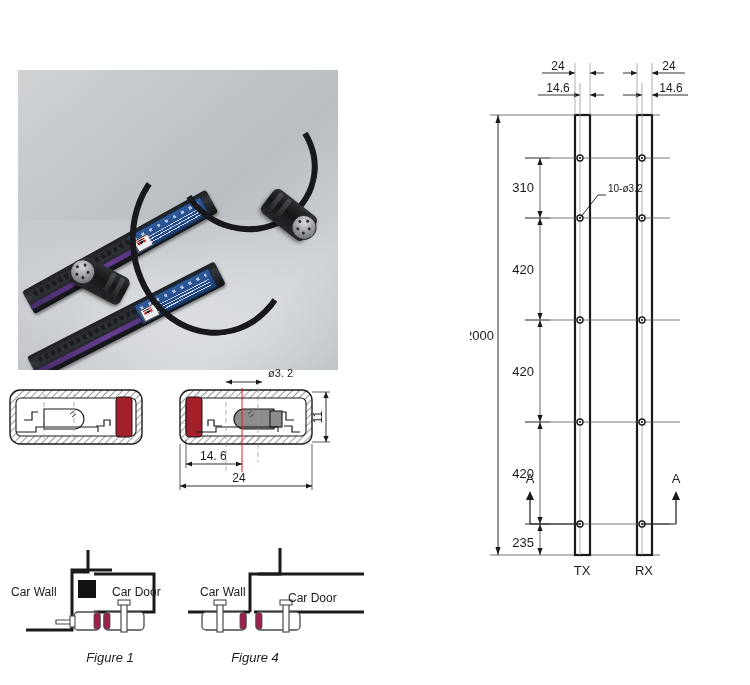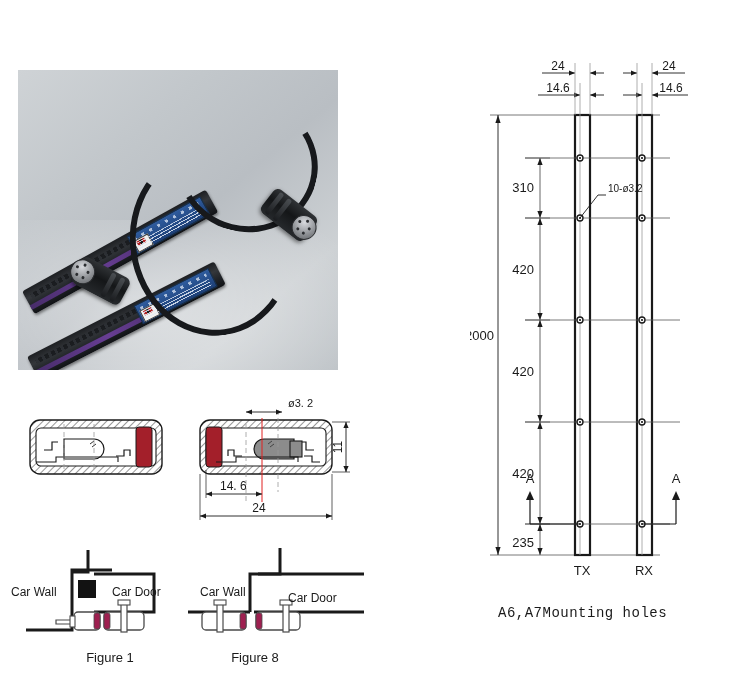--- a/index.html
+++ b/index.html
@@ -142,30 +142,31 @@
     width: 3px; height: 3px;
     border-radius: 50%;
     background: #2b2d30;
   }
   #connector-tx { left: 244px; top: 130px; transform: rotate(38deg); }
   #connector-tx .face { right: -5px; top: 3px; }
   #connector-rx { left: 56px; top: 196px; transform: rotate(28deg); }
   #connector-rx .face { left: -6px; top: 3px; }
 
   
-  #cross-sections { position: absolute; left: 0; top: 394px; width: 340px; height: 140px; padding-left: 20px; }
+  #cross-sections { position: absolute; left: 0; top: 364px; width: 340px; height: 140px; }
 
   
   #mounting-figures { position: absolute; left: 8px; top: 540px; width: 360px; height: 145px; }
   .fig-caption {
     position: absolute;
     font-size: 13px;
     color: #1a1a1a;
     text-align: center;
     width: 120px;
+    font-style: italic;
   }
   #figure-1-caption { left: 50px; top: 650px; }
   #figure-2-caption { left: 195px; top: 650px; }
 
   
   #mounting-drawing { position: absolute; left: 470px; top: 55px; width: 280px; height: 520px; }
   #drawing-caption {
     position: absolute;
     left: 498px; top: 605px;
     font-family: "Liberation Mono", "DejaVu Sans Mono", monospace;
@@ -364,21 +365,21 @@
           <rect x="272" y="60" width="12" height="5" fill="#ffffff" stroke="#4a4a4a" stroke-width="1.1"></rect>
         </g>
 
         <text x="192" y="56" font-size="12">Car Wall</text>
         <text x="280" y="62" font-size="12">Car Door</text>
       </g>
     </svg>
   </div>
 
   <div class="fig-caption" id="figure-1-caption">Figure 1</div>
-  <div class="fig-caption" id="figure-2-caption">Figure 8</div>
+  <div class="fig-caption" id="figure-2-caption">Figure 4</div>
 
   <div id="mounting-drawing">
     <svg width="280" height="520" viewBox="0 0 280 520">
 
       <line x1="20" y1="60" x2="190" y2="60" stroke="#555555" stroke-width="0.8"></line>
       <line x1="20" y1="500" x2="190" y2="500" stroke="#555555" stroke-width="0.8"></line>
 
       <g>
         <rect x="105" y="60" width="15" height="440" fill="#ffffff" stroke="#1a1a1a" stroke-width="2.2"></rect>
         <line x1="110" y1="60" x2="110" y2="500" stroke="#9a9a9a" stroke-width="0.8"></line>
@@ -524,15 +525,14 @@
         <line x1="172" y1="469" x2="206" y2="469" stroke="#1a1a1a" stroke-width="1.2"></line>
         <path d="M206,436 l-4,9 h8 z" fill="#1a1a1a"></path>
         <text x="206" y="428" font-size="13" text-anchor="middle">A</text>
       </g>
 
       <text x="112" y="520" font-size="13" text-anchor="middle">TX</text>
       <text x="174" y="520" font-size="13" text-anchor="middle">RX</text>
     </svg>
   </div>
 
-  <div id="drawing-caption">A6,A7Mounting holes</div>
 
 </div>
 
 </body></html>

